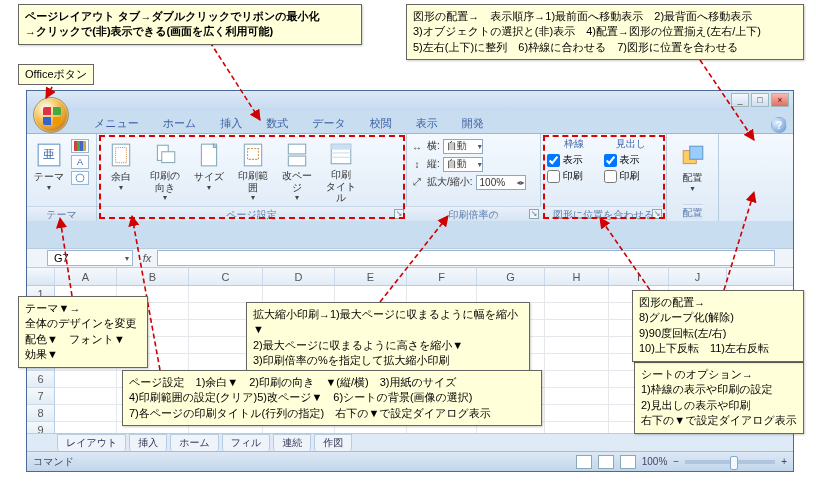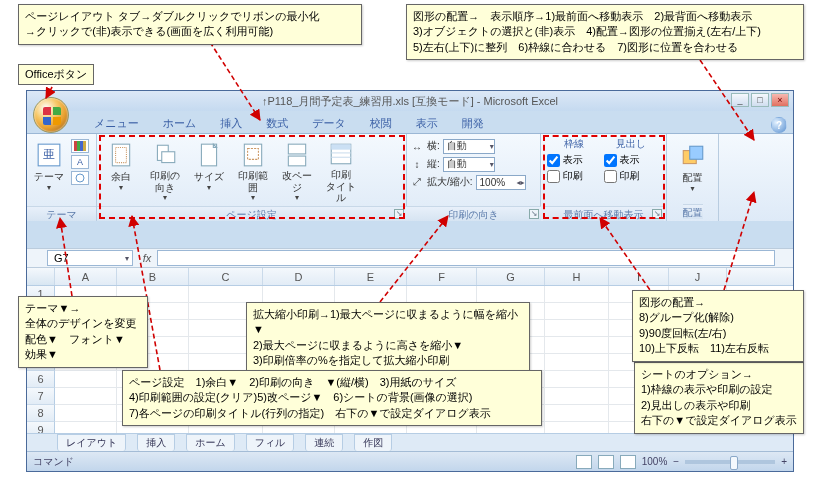--- a/index.html
+++ b/index.html
@@ -29,21 +29,21 @@
   .group-body { display:flex; gap:4px; flex:1; align-items:flex-start;}
   .group-label { height:15px; font-size:10px; color:#5A7AAA; text-align:center; background:linear-gradient(#E8F0FA,#D6E4F2); border-top:1px solid #C8D8E8; line-height:15px; margin:0 -4px; position:relative;}
   .group-label .dlauncher{ position:absolute; right:2px; top:2px; width:10px; height:10px; border:1px solid #8AA; font-size:8px; line-height:8px; text-align:center; color:#678; background:#EEF4FA;}
   .bigbtn { width:40px; height:66px; display:flex; flex-direction:column; align-items:center; justify-content:flex-start; padding-top:3px; border:1px solid transparent; border-radius:3px; cursor:pointer;}
   .bigbtn .ico { width:28px; height:28px; margin-bottom:2px; display:flex; align-items:center; justify-content:center;}
   .bigbtn .lbl { font-size:10px; text-align:center; line-height:1.15; color:#333;}
   .bigbtn .dd { color:#444; font-size:8px;}
   .red-box { position:absolute; border:2px dashed #E00000; z-index:30; pointer-events:none;}
   .scale-panel { padding:3px 3px 0; font-size:10px; color:#333;}
   .scale-row { display:flex; align-items:center; gap:3px; height:18px;}
-  .scale-row .sel { width:52px; height:15px; border:1px solid #8AA8C8; background:#fff; font-size:10px; padding-left:3px; display:flex; align-items:center; justify-content:space-between;}
+  .scale-row .sel { width:40px; height:15px; border:1px solid #8AA8C8; background:#fff; font-size:10px; padding-left:3px; display:flex; align-items:center; justify-content:space-between;}
   .scale-row .sel .ar{ font-size:8px; color:#556;}
   .sheet-opts { padding:3px 6px 0; font-size:10px;}
   .sheet-opts .col { display:inline-block; width:54px; vertical-align:top; text-align:center;}
   .sheet-opts .hdr { color:#3A5FA5; margin-bottom:2px;}
   .sheet-opts label { display:block; text-align:left; margin:2px 0; cursor:pointer;}
   .sheet-opts input { vertical-align:middle;}
   .arrange { padding:4px;align-items:center;}
   .formula-row { height:20px; background:#EEF4FA; border-top:1px solid #BCD; border-bottom:1px solid #BCD; display:flex; align-items:center; font-size:11px;margin-top:27px;}
   .namebox { width:86px; height:16px; margin-left:20px; border:1px solid #9BB7D5; background:#fff; display:flex; align-items:center; padding-left:6px; justify-content:space-between;}
   .namebox .ar{font-size:8px; color:#556; padding-right:3px;}
@@ -53,31 +53,31 @@
   .colhdrs { display:flex; height:18px; background:linear-gradient(#F4F8FC,#E2ECF6); border-bottom:1px solid #B6CDE4;}
   .colhdrs div{ border-right:1px solid #CADAEA; text-align:center; font-size:11px; color:#555; line-height:18px;}
   .corner { width:28px; background:linear-gradient(#F4F8FC,#D8E6F2);}
   .row { display:flex; height:17px;}
   .row .rh { width:28px; background:linear-gradient(#F4F8FC,#E2ECF6); border-right:1px solid #B6CDE4; border-bottom:1px solid #CADAEA; text-align:center; font-size:11px; color:#555; line-height:17px;}
   .row .cell { border-right:1px solid #E4E8EC; border-bottom:1px solid #E4E8EC; height:17px;}
   .statusbar { position:absolute; bottom:0; left:0; right:0; height:20px; background:linear-gradient(#DDE8F4,#C2D6EC); border-top:1px solid #A4BCD6; display:flex; align-items:center; font-size:10px; color:#446; padding:0 6px;}
   .status-right { margin-left:auto; display:flex; align-items:center; gap:6px;}
   .zoom-slider{ width:90px; height:4px; background:#AFC6DE; position:relative;}
   .zoom-slider::before{content:''; position:absolute; left:45px; top:-4px; width:6px; height:12px; background:#F3F8FD; border:1px solid #8AA8C8; border-radius:2px;}
-  .sheettabs { position:absolute; bottom:20px; left:0; right:0; height:18px; background:#DEEAF6; border-top:1px solid #B6CDE4; display:flex; align-items:center; font-size:10px; padding-left:30px; gap:12px;}
+  .sheettabs { position:absolute; bottom:20px; left:0; right:0; height:18px; background:#DEEAF6; border-top:1px solid #B6CDE4; display:flex; align-items:center; font-size:10px; padding-left:30px; gap:4px;}
   .stab { padding:1px 8px; background:#EEF4FA; border:1px solid #B6CDE4; border-bottom:none; margin-right:-1px; color:#335; cursor:pointer; border-radius:0 0 3px 3px;}
   .ico svg { width:26px; height:26px;}
   .mini-ico { width:14px; height:14px; display:inline-flex; align-items:center; justify-content:center;}
   .theme-minis { display:flex; flex-direction:column; gap:2px; padding-top:2px;}
   .theme-minis .mini{ width:18px; height:14px; border:1px solid #9BB7D5; background:#fff; display:flex; align-items:center; justify-content:center;}
 </style>
 </head>
 <body>
 
-<div class="callout" style="top:4px; left:18px; width:344px;"><span style="white-space:pre-line;">ページレイアウト タブ→ダブルクリックでリボンの最小化
+<div class="callout" style="top:4px; left:18px; width:344px;font-weight:bold;"><span style="white-space:pre-line;">ページレイアウト タブ→ダブルクリックでリボンの最小化
 →クリックで(非)表示できる(画面を広く利用可能)</span></div>
 <div class="callout" style="top:4px; left:406px; width:398px;"><span style="white-space:pre-line;">図形の配置→　表示順序→1)最前面へ移動表示　2)最背面へ移動表示
 3)オブジェクトの選択と(非)表示　4)配置→図形の位置揃え(左右/上下)
 5)左右(上下)に整列　6)枠線に合わせる　7)図形に位置を合わせる</span></div>
 <div class="small-call" style="top:64px; left:18px;"><span>Officeボタン</span></div>
 <div class="callout" style="top:296px; left:18px; width:130px;"><span style="white-space:pre-line;">テーマ▼→
 全体のデザインを変更
 配色▼　フォント▼
 効果▼</span></div>
 <div class="callout" style="top:302px; left:246px; width:284px;"><span style="white-space:pre-line;">拡大縮小印刷→1)最大ページに収まるように幅を縮小▼
@@ -98,21 +98,20 @@
 <div class="excel-window">
   <div class="office-btn">
     <div class="quad">
         <span class="r"></span>
         <span class="g"></span>
         <span class="b"></span>
         <span class="y"></span>
       </div>
   </div>
   <div class="titlebar">
-    <span>↑P118_月間予定表_練習用.xls [互換モード] - Microsoft Excel</span>
     <div class="win-controls">
       <div class="win-btn">_</div>
       <div class="win-btn">□</div>
       <div class="win-btn close">×</div>
     </div>
   </div>
   <div class="tabs">
     <div class="tab">メニュー</div>
     <div class="tab">ホーム</div>
     <div class="tab">挿入</div>
@@ -247,37 +246,37 @@
           </div>
         </div>
       <div class="scale-row">
           <span class="mini-ico">⤢</span>
           <span>拡大/縮小:</span>
           <div class="sel" style="width:50px">
             <span>100%</span>
             <span class="ar">◂▸</span>
           </div>
         </div>
-      <div class="group-label" style="margin-top:auto"><span>印刷の向き</span><span class="dlauncher">↘</span></div>
+      <div class="group-label" style="margin-top:auto"><span>印刷倍率の</span><span class="dlauncher">↘</span></div>
     </div>
 
     <div class="group sheet-opts" style="width:126px;">
       <div style="flex:1">
         <div class="col">
           <div class="hdr">枠線</div>
           <label><input type="checkbox" checked="" style=""> <span>表示</span></label>
           <label><input type="checkbox" style=""> <span>印刷</span></label>
         </div>
         <div class="col">
           <div class="hdr">見出し</div>
           <label><input type="checkbox" checked="" style=""> <span>表示</span></label>
           <label><input type="checkbox" style=""> <span>印刷</span></label>
         </div>
       </div>
-      <div class="group-label"><span>最前面へ移動表示</span><span class="dlauncher">↘</span></div>
+      <div class="group-label"><span>図形に位置を合わせる</span><span class="dlauncher">↘</span></div>
     </div>
 
     <div class="group arrange" style="width:52px;">
       <div class="group-body">
         <div class="bigbtn" style="width:40px">
           <div class="ico">
               <svg viewBox="0 0 24 24">
                 <rect x="3" y="7" width="12" height="12" fill="#FC6" stroke="#C96"></rect>
                 <rect x="9" y="3" width="12" height="12" fill="#9CF" stroke="#69C"></rect>
               </svg>

